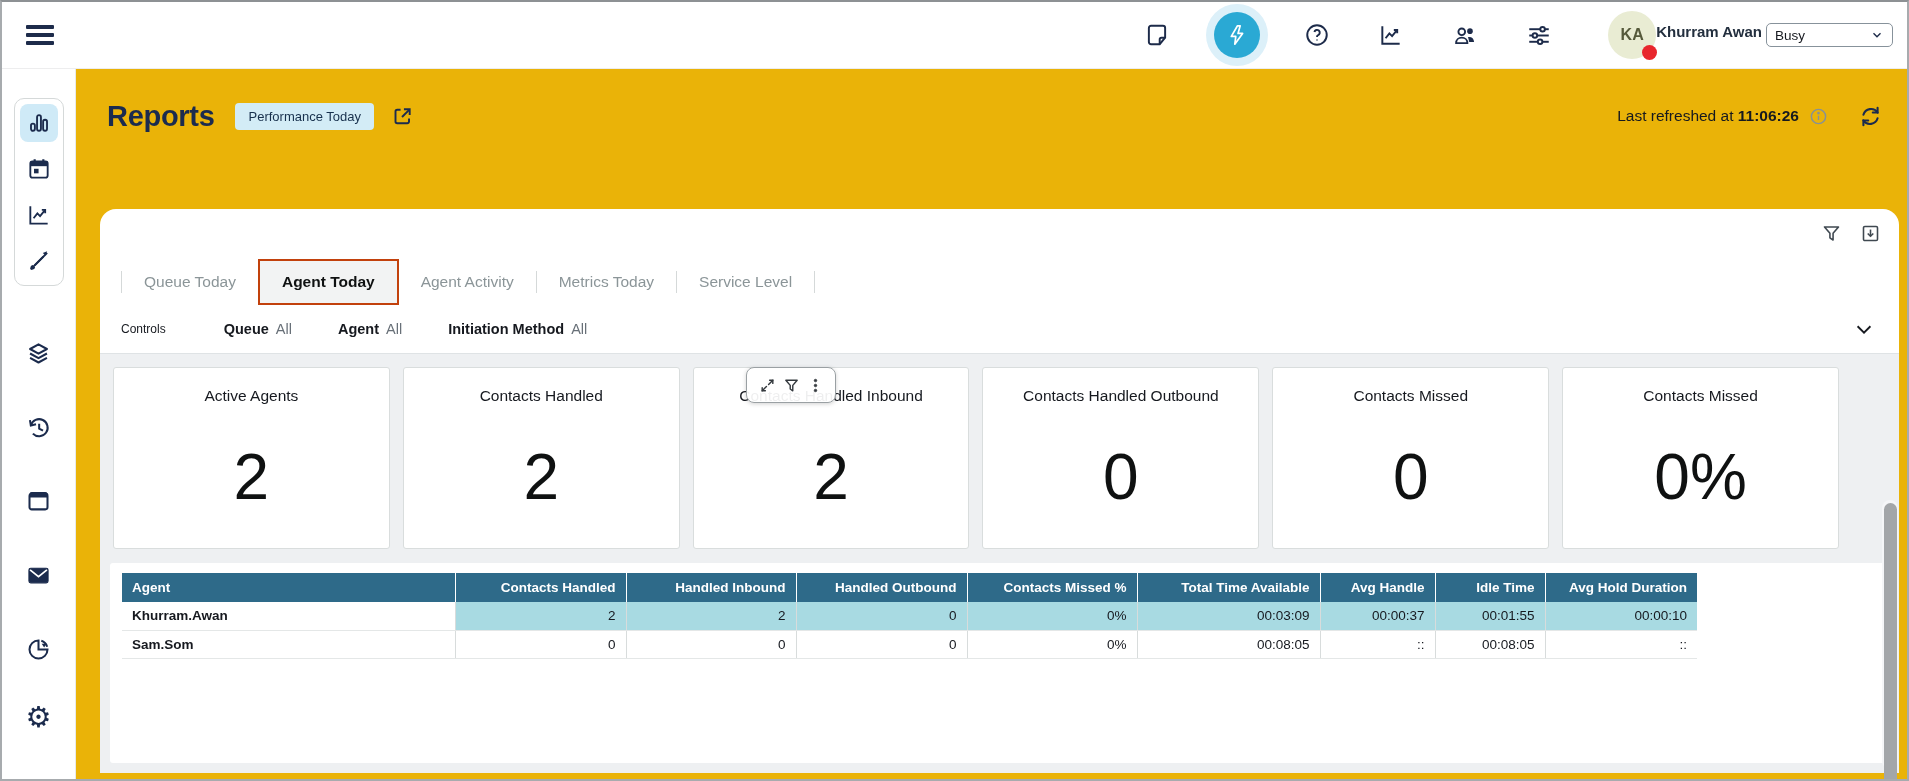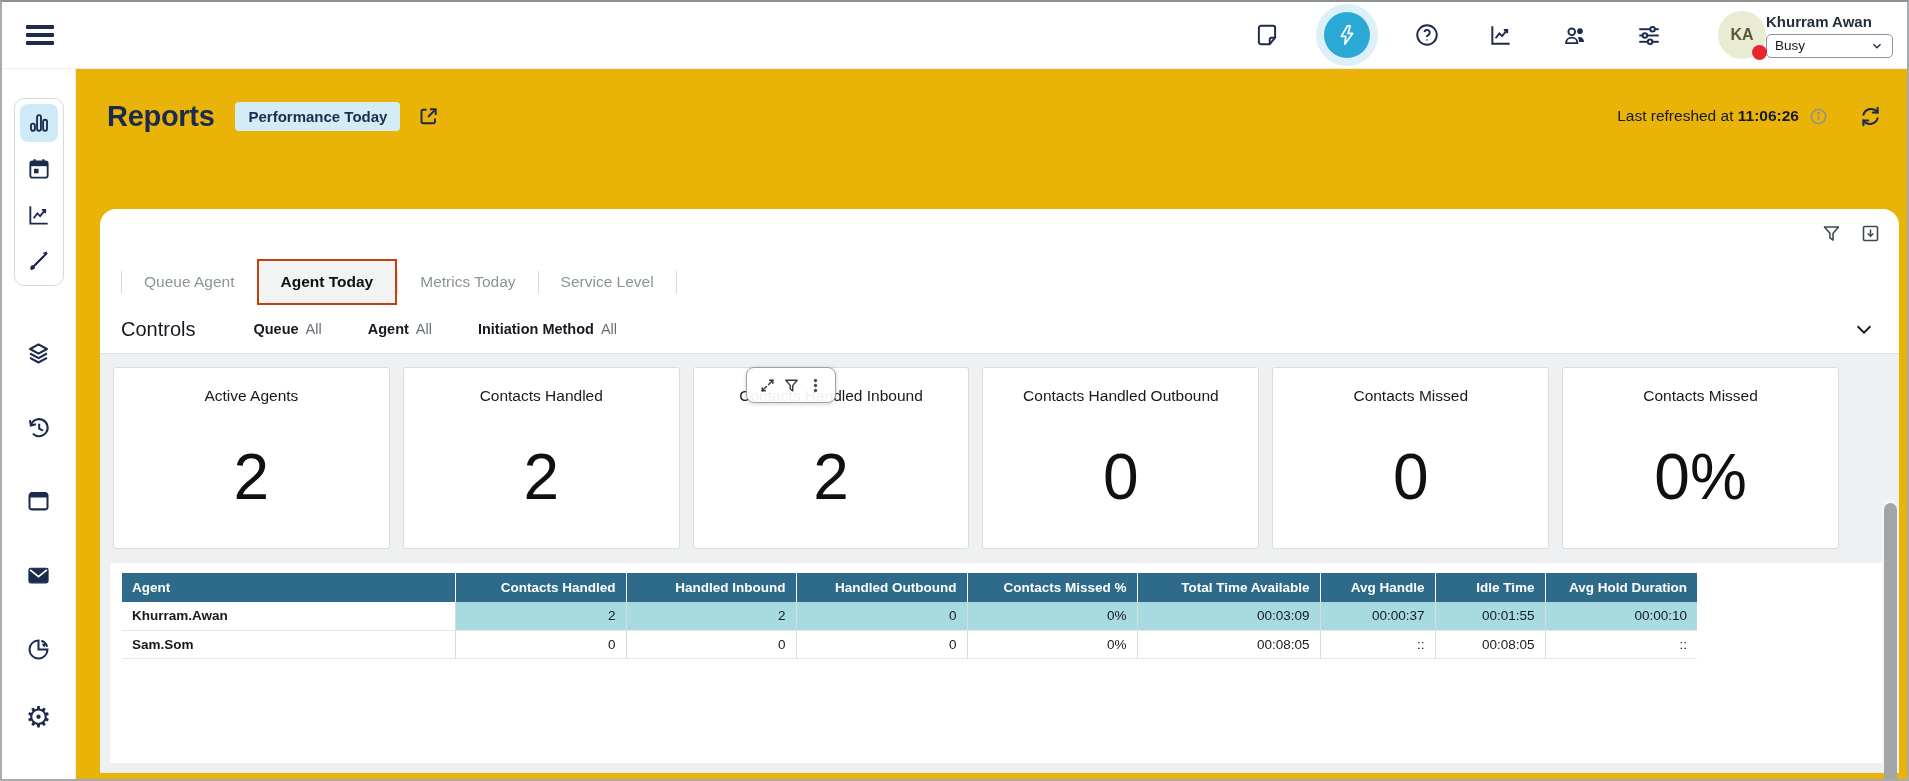--- a/index.html
+++ b/index.html
@@ -21,21 +21,21 @@
   .tb-icon svg { stroke:#1d2b4a; }
   .boost-btn { width:46px; height:46px; border-radius:50%; background:#2aa9d4;
     display:flex; align-items:center; justify-content:center; cursor:pointer;
     box-shadow:0 0 0 8px #dcf0f9; margin:0 -4px; }
   .user-block { display:flex; align-items:center; margin-left:8px; }
   .avatar { width:48px; height:48px; border-radius:50%; background:#e9ecd3;
     display:flex; align-items:center; justify-content:center; position:relative;
     font-weight:bold; font-size:16px; color:#55593a; }
   .status-dot { position:absolute; right:-1px; bottom:-1px; width:15px; height:15px;
     border-radius:50%; background:#e8262d; }
-  .user-meta { display:flex; flex-direction:column; gap:4px; }
+  .user-meta { display:flex; flex-direction:row; gap:4px; }
   .user-name { font-weight:bold; font-size:15px; color:#232f3e; }
   .status-select { width:127px; height:24px; border:1px solid #87929b; border-radius:5px;
     background:#fff; display:flex; align-items:center; padding:0 8px; font-size:13.5px;
     color:#16191f; cursor:pointer; }
   .status-select svg { margin-left:auto; stroke:#1d2b4a; }
   
   .body-row { flex:1; display:flex; min-height:0; }
   .sidebar { width:74px; background:#fff; border-right:1px solid #e8eaea;
     display:flex; flex-direction:column; align-items:center; flex:0 0 auto; }
   .nav-group { margin-top:29px; border:1px solid #d5d9d9; border-radius:10px;
@@ -44,42 +44,42 @@
     align-items:center; justify-content:center; cursor:pointer; }
   .nav-item.active { background:#cfeaf7; }
   .nav-item svg, .side-icon svg { stroke:#1b2b4d; }
   .side-icon { width:38px; height:38px; display:flex; align-items:center;
     justify-content:center; cursor:pointer; margin-top:36px; }
   .side-icon.gear-glyph { font-size:29px; color:#1b2b4d; margin-top:30px; }
   .main { flex:1; background:#eab308; display:flex; flex-direction:column; min-width:0;gap:46px; }
   
   .page-header { height:94px; display:flex; align-items:center; padding:0 24px 0 31px; flex:0 0 auto; }
   .page-title { font-size:29px; font-weight:bold; color:#1b2b4e; letter-spacing:-0.3px; }
-  .badge { margin-left:21px; background:#d3ecf6; color:#17304d; font-weight:bold;
-    font-size:15px; padding:6px 13px; border-radius:4px; cursor:pointer; }
+  .badge { margin-left:21px; background:#d3ecf6; color:#17304d; font-weight:normal;
+    font-size:13px; padding:6px 13px; border-radius:4px; cursor:pointer; }
   .ext-link { margin-left:17px; cursor:pointer; display:flex; }
   .header-right { margin-left:auto; display:flex; align-items:center; }
   .refresh-text { font-size:15.5px; color:#16191f; }
   .refresh-text b { font-weight:bold;margin-top:44px; }
   .info-icon { margin-left:10px; display:flex; cursor:pointer; }
   .refresh-icon { margin-left:30px; cursor:pointer; display:flex; }
   
   .panel { flex:1; background:#fff; margin:0 8px 6px 24px; border-radius:16px 16px 0 0;
     position:relative; display:flex; flex-direction:column; min-height:0; }
   .panel-tools { position:absolute; top:14px; right:18px; display:flex; gap:18px; }
   .panel-tools .tool { cursor:pointer; display:flex; }
   .panel-tools svg { stroke:#3f4850; }
   .tabs { margin-top:50px; padding-left:21px; display:flex; align-items:stretch; height:46px; flex:0 0 auto; }
   .tab { display:flex; align-items:center; padding:0 22px; font-size:15.5px;
     color:#8b9598; cursor:pointer; white-space:nowrap; }
   .tab.active { background:#f2f3f3; border:2px solid #c2410c; color:#0f1111; font-weight:bold; }
   .tab-sep { width:1px; height:22px; background:#d5d9d9; align-self:center; }
   .controls-row { height:49px; display:flex; align-items:center; padding:0 24px 0 21px;
     border-bottom:1px solid #dfe3e5; flex:0 0 auto; }
-  .controls-title { font-size:20px; color:#16191f; margin-right:58px; }
+  .controls-title { font-size:12px; color:#16191f; margin-right:58px; }
   .ctrl-item { display:flex; align-items:center; gap:7px; margin-right:46px; cursor:pointer; }
   .ctrl-label { font-size:14.5px; font-weight:bold; color:#16191f; }
   .ctrl-value { font-size:14.5px; color:#687078; }
   .controls-chevron { margin-left:auto; cursor:pointer; display:flex; }
   .controls-chevron svg { stroke:#16191f; }
   
   .canvas { flex:1; background:#eef0f2; position:relative; display:flex;
     flex-direction:column; min-height:0; }
   .cards-row { display:flex; gap:13px; padding:13px 60px 0 13px; flex:0 0 auto; }
   .kpi-card { flex:1; height:182px; background:#fff; border:1px solid #d9dddd;
@@ -307,22 +307,23 @@
             <svg width="21" height="21" viewBox="0 0 24 24" fill="none" stroke-width="1.8" stroke-linejoin="round">
               <rect x="4" y="4" width="16" height="16" rx="1.5"></rect>
               <line x1="12" y1="7.5" x2="12" y2="15"></line>
               <polyline points="8.8,12 12,15.2 15.2,12"></polyline>
             </svg>
           </span>
         </div>
 
         <div class="tabs">
           <span class="tab-sep"></span>
-          <div class="tab">Queue Agent</div>
+          <div class="tab">Queue Today</div>
           <div class="tab active">Agent Today</div>
+          <div class="tab">Agent Activity</div>
           <span class="tab-sep"></span>
           <div class="tab">Metrics Today</div>
           <span class="tab-sep"></span>
           <div class="tab">Service Level</div>
           <span class="tab-sep"></span>
         </div>
 
         <div class="controls-row">
           <span class="controls-title">Controls</span>
           <span class="ctrl-item">

